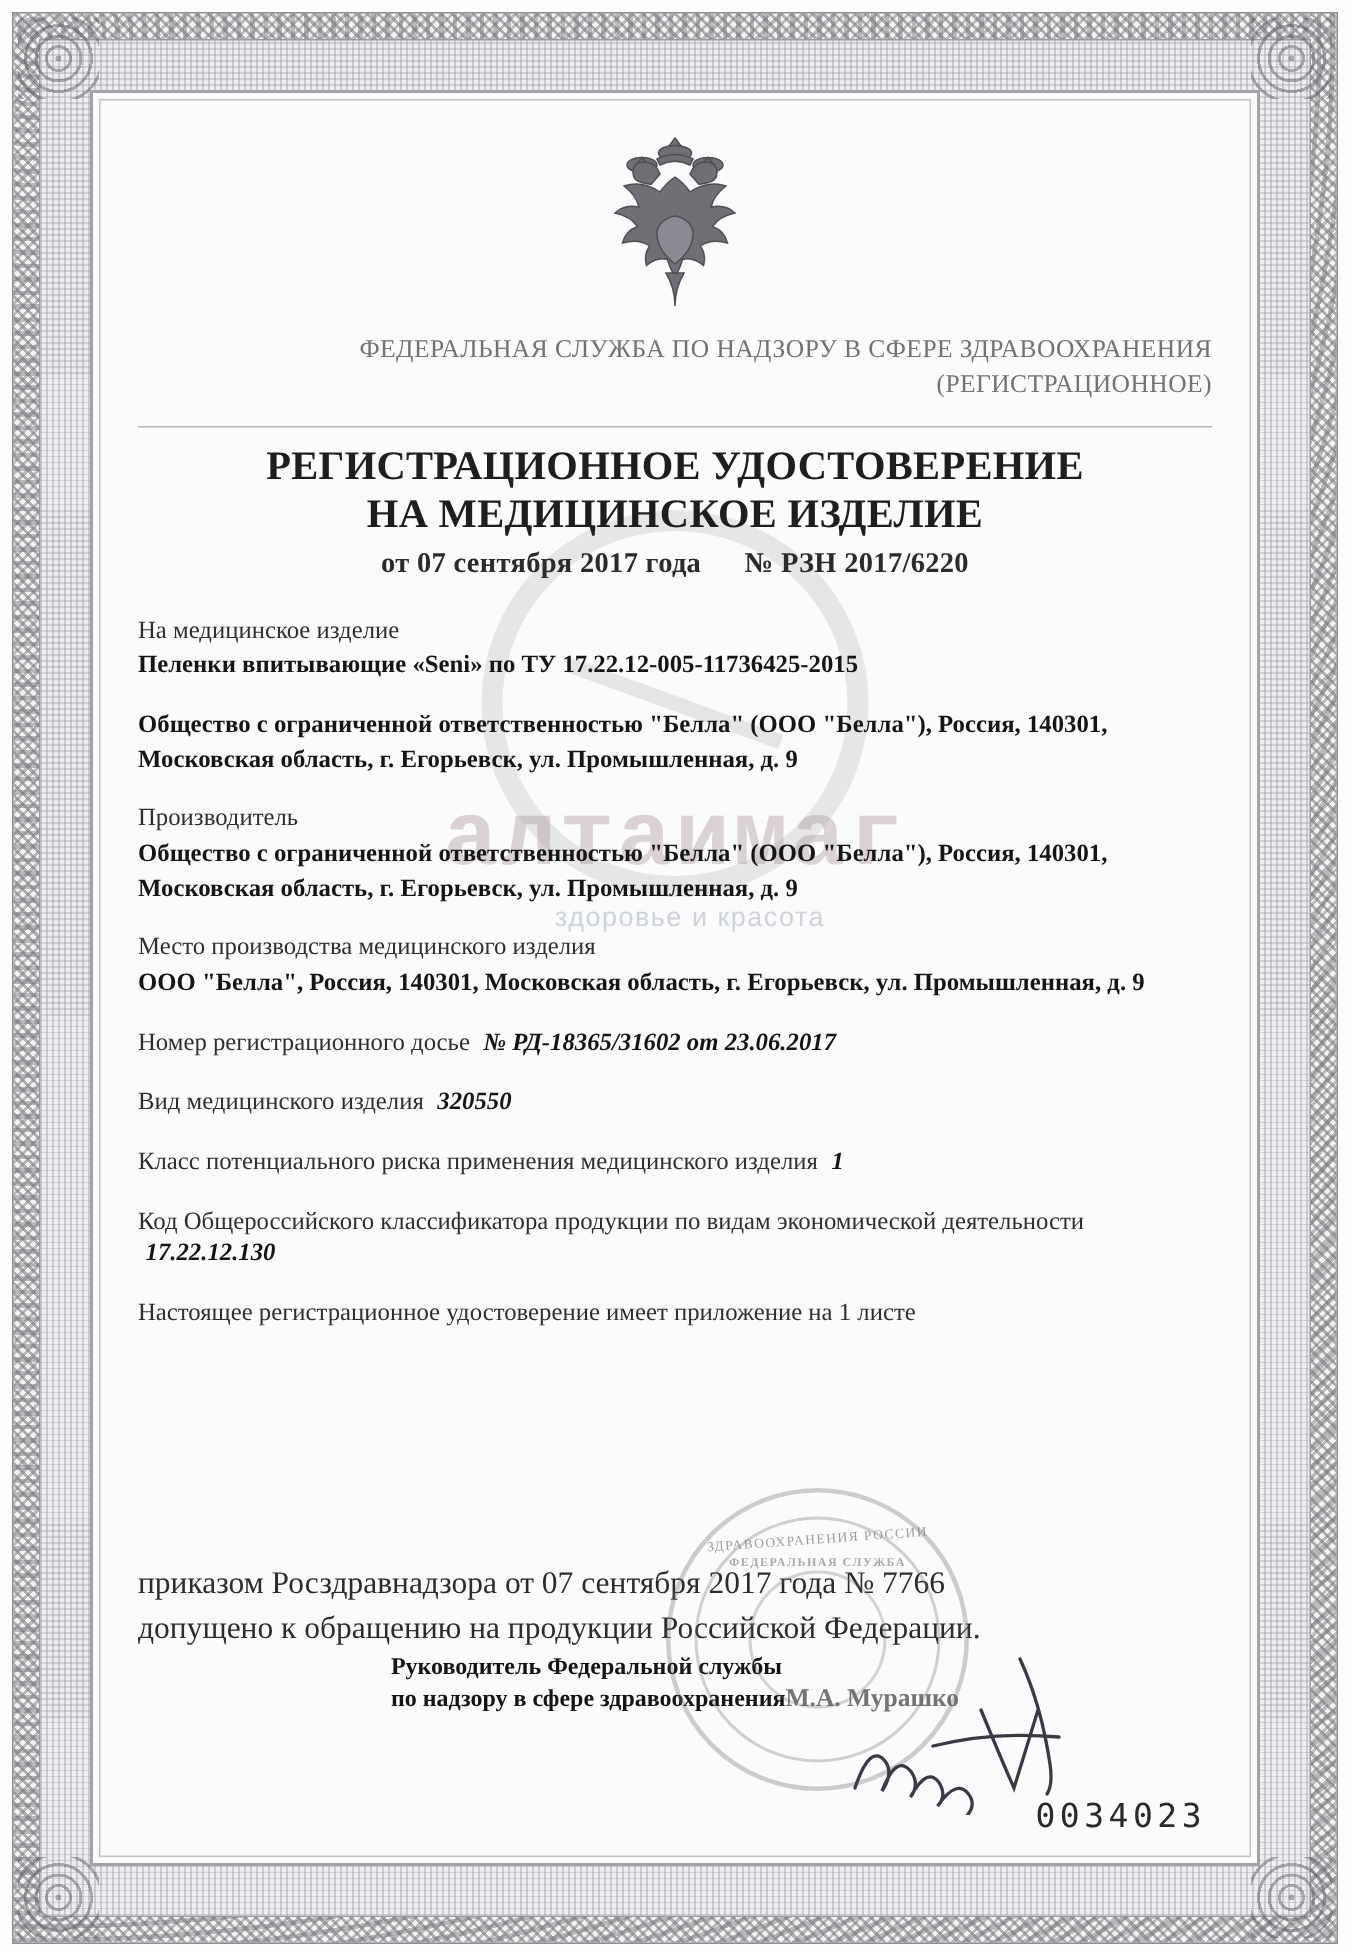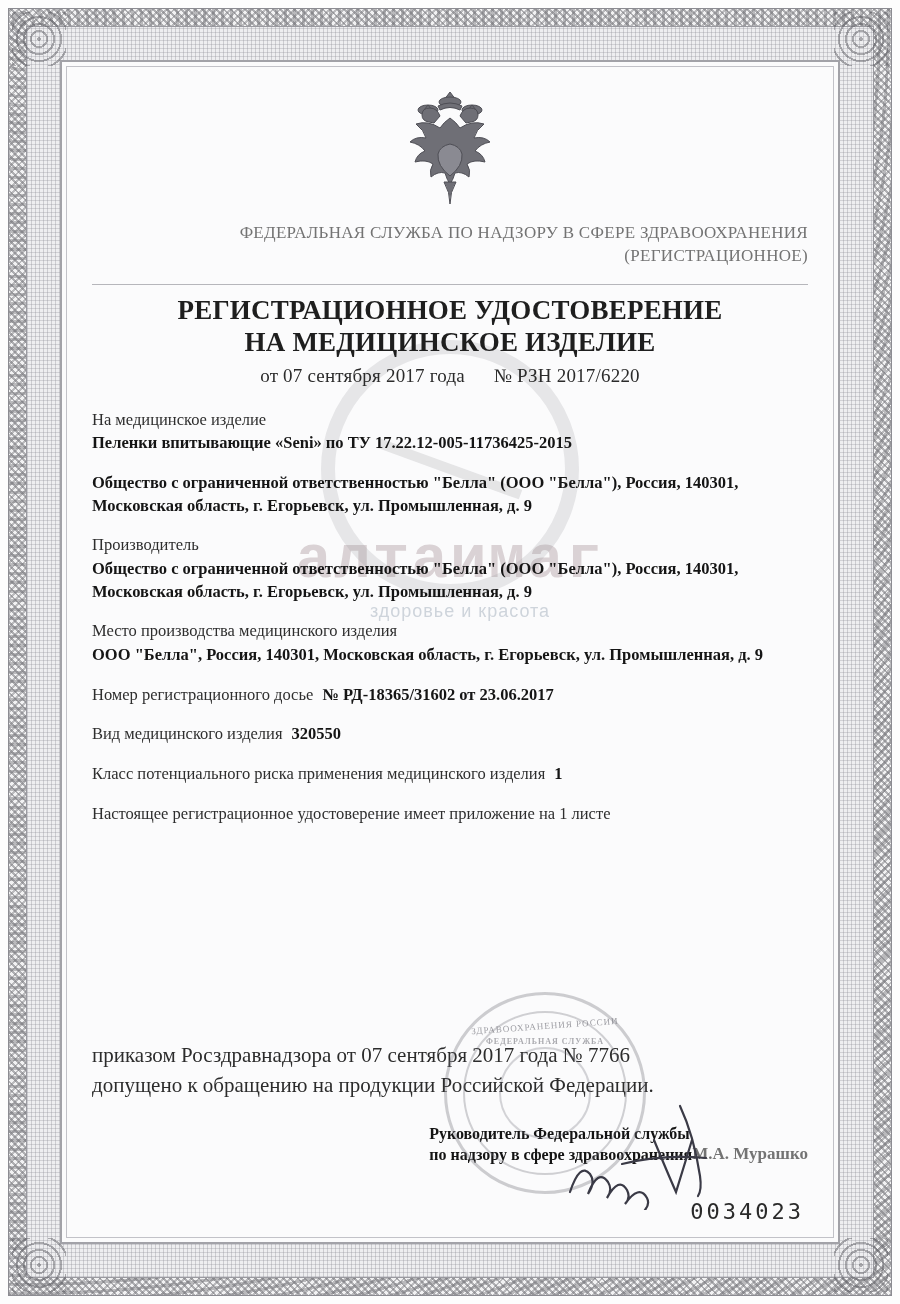--- a/index.html
+++ b/index.html
@@ -147,21 +147,21 @@
   .doc-title {
     text-align: center;
     font-weight: 700;
     font-size: 27px;
     line-height: 1.18;
     letter-spacing: .2px;
     color: #1e1e1e;
   }
   .doc-date {
     text-align: center;
-    font-weight: 400;
+    font-weight: 700;
     font-size: 19px;
     margin-top: 6px;
     letter-spacing: .2px;
   }
   .doc-date .num { margin-left: 24px; }
 
   .fields { margin-top: 22px; }
   .field { margin-bottom: 17px; }
   .field .lbl {
     font-size: 16.5px;
@@ -169,40 +169,39 @@
     line-height: 1.3;
   }
   .field .val {
     font-size: 16.5px;
     font-weight: 700;
     color: #151515;
     line-height: 1.38;
     margin-top: 2px;
   }
   .field.inline .lbl { display: inline; }
-  .field.inline .val { display: inline; margin-left: 5px; }
+  .field.inline .val { display: inline; margin-left: 5px; font-style: italic; }
 
   
   .sign-area {
     position: absolute;
     left: 92px;
     right: 92px;
     top: 1040px;
     height: 180px;
   }
   .order-text {
     font-size: 21px;
     line-height: 1.45;
     color: #2c2c2c;
   }
   .sign-row {
     display: flex;
     align-items: flex-end;
-    justify-content: flex-end;
-    margin-top: 22px;
+    justify-content: center;
   }
   .sign-role {
     font-size: 16px;
     font-weight: 700;
     line-height: 1.35;
     color: #141414;
   }
   .sign-name {
     font-size: 17px;
     font-weight: 700;
@@ -364,20 +363,24 @@
       <div class="field inline">
         <span class="lbl">Вид медицинского изделия</span>
         <span class="val">320550</span>
       </div>
 
       <div class="field inline">
         <span class="lbl">Класс потенциального риска применения медицинского изделия</span>
         <span class="val">1</span>
       </div>
 
+      <div class="field inline">
+        <span class="lbl">Код Общероссийского классификатора продукции по видам экономической деятельности</span>
+        <span class="val">17.22.12.130</span>
+      </div>
 
       <div class="field inline">
         <span class="lbl">Настоящее регистрационное удостоверение имеет приложение на 1 листе</span>
         <span class="val"></span>
       </div>
 
     </div>
   </div>
 
   <div class="sign-area">

